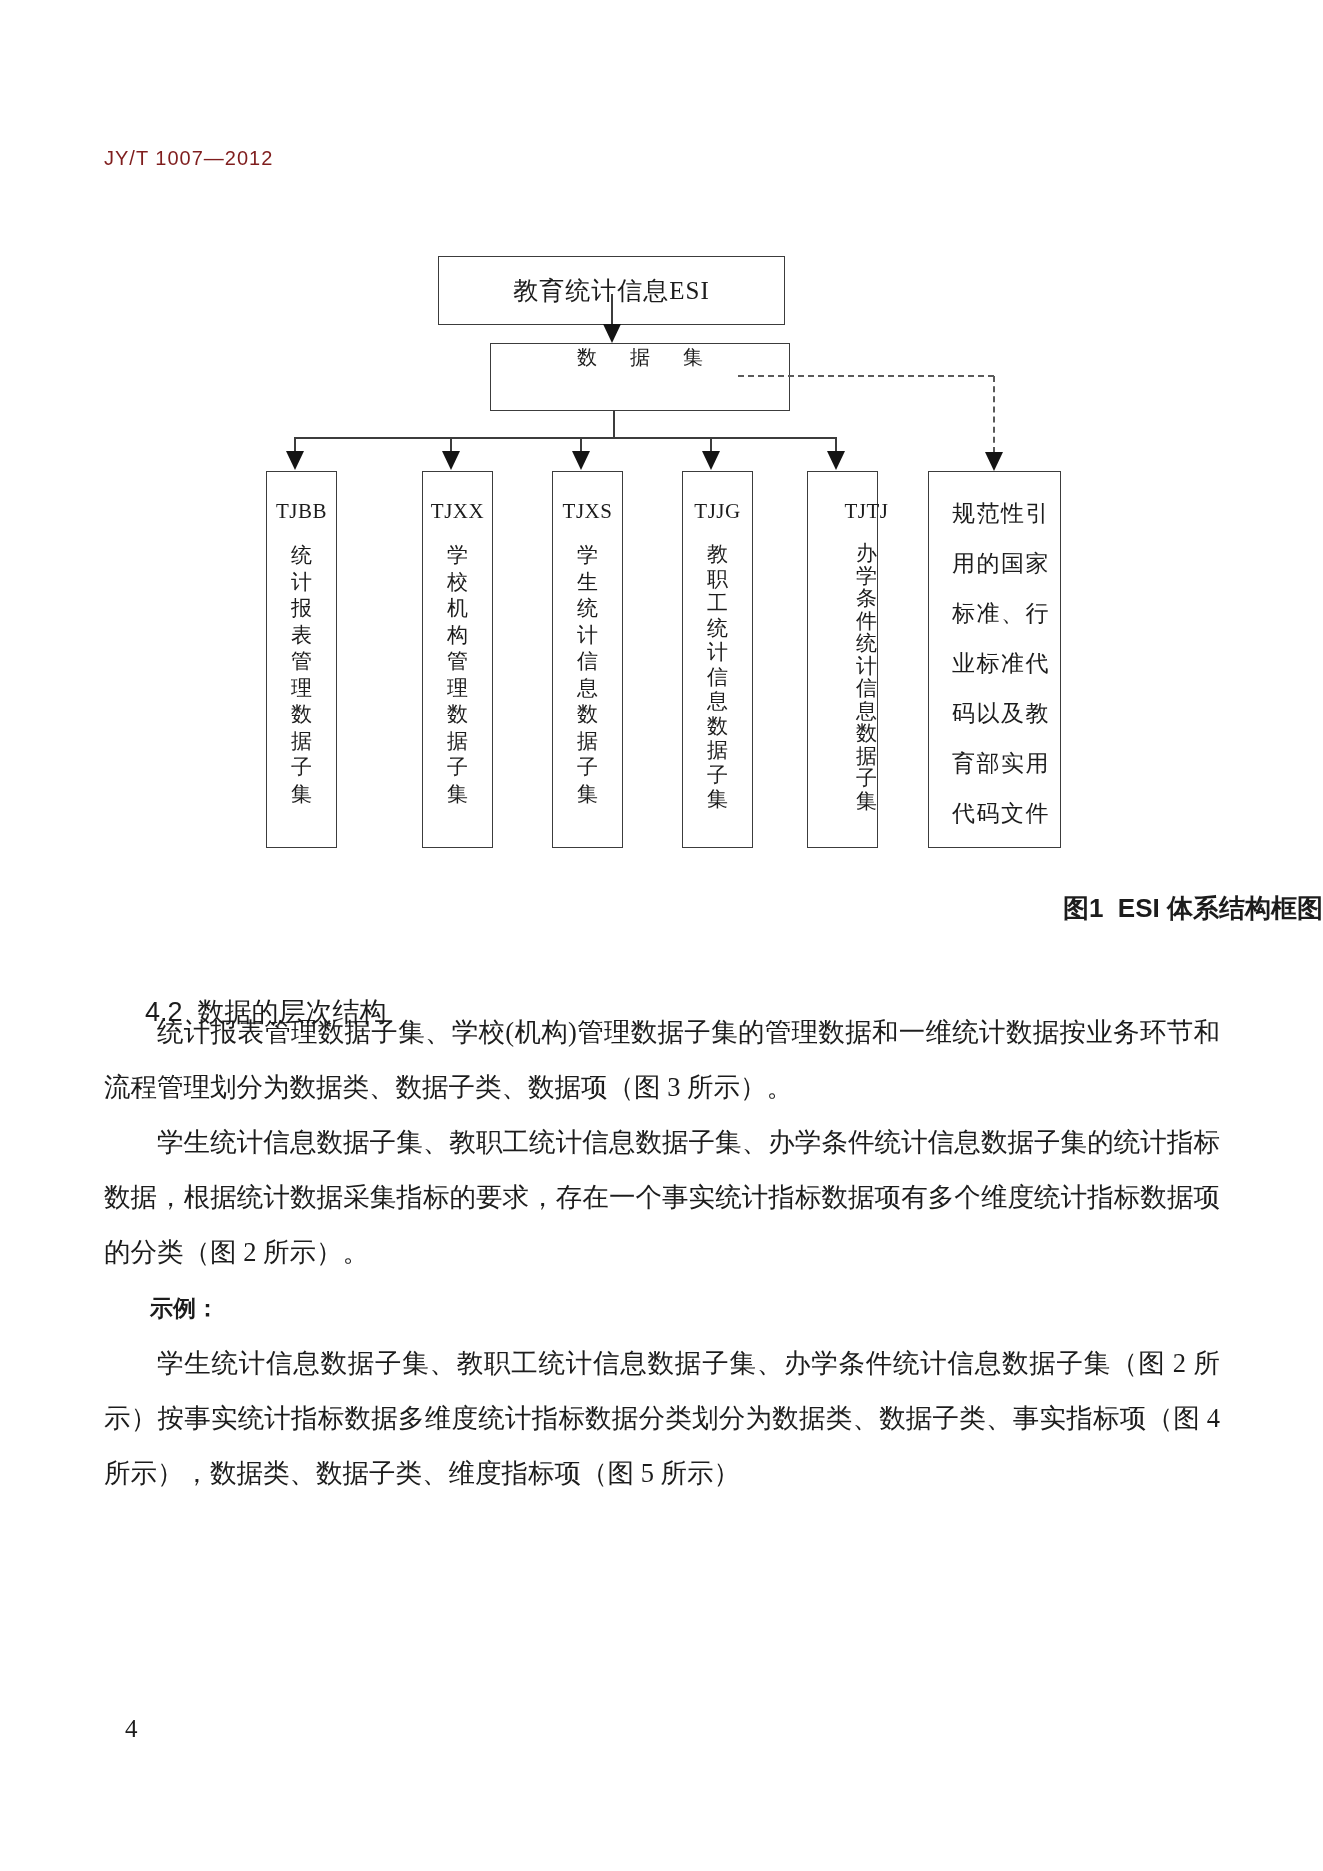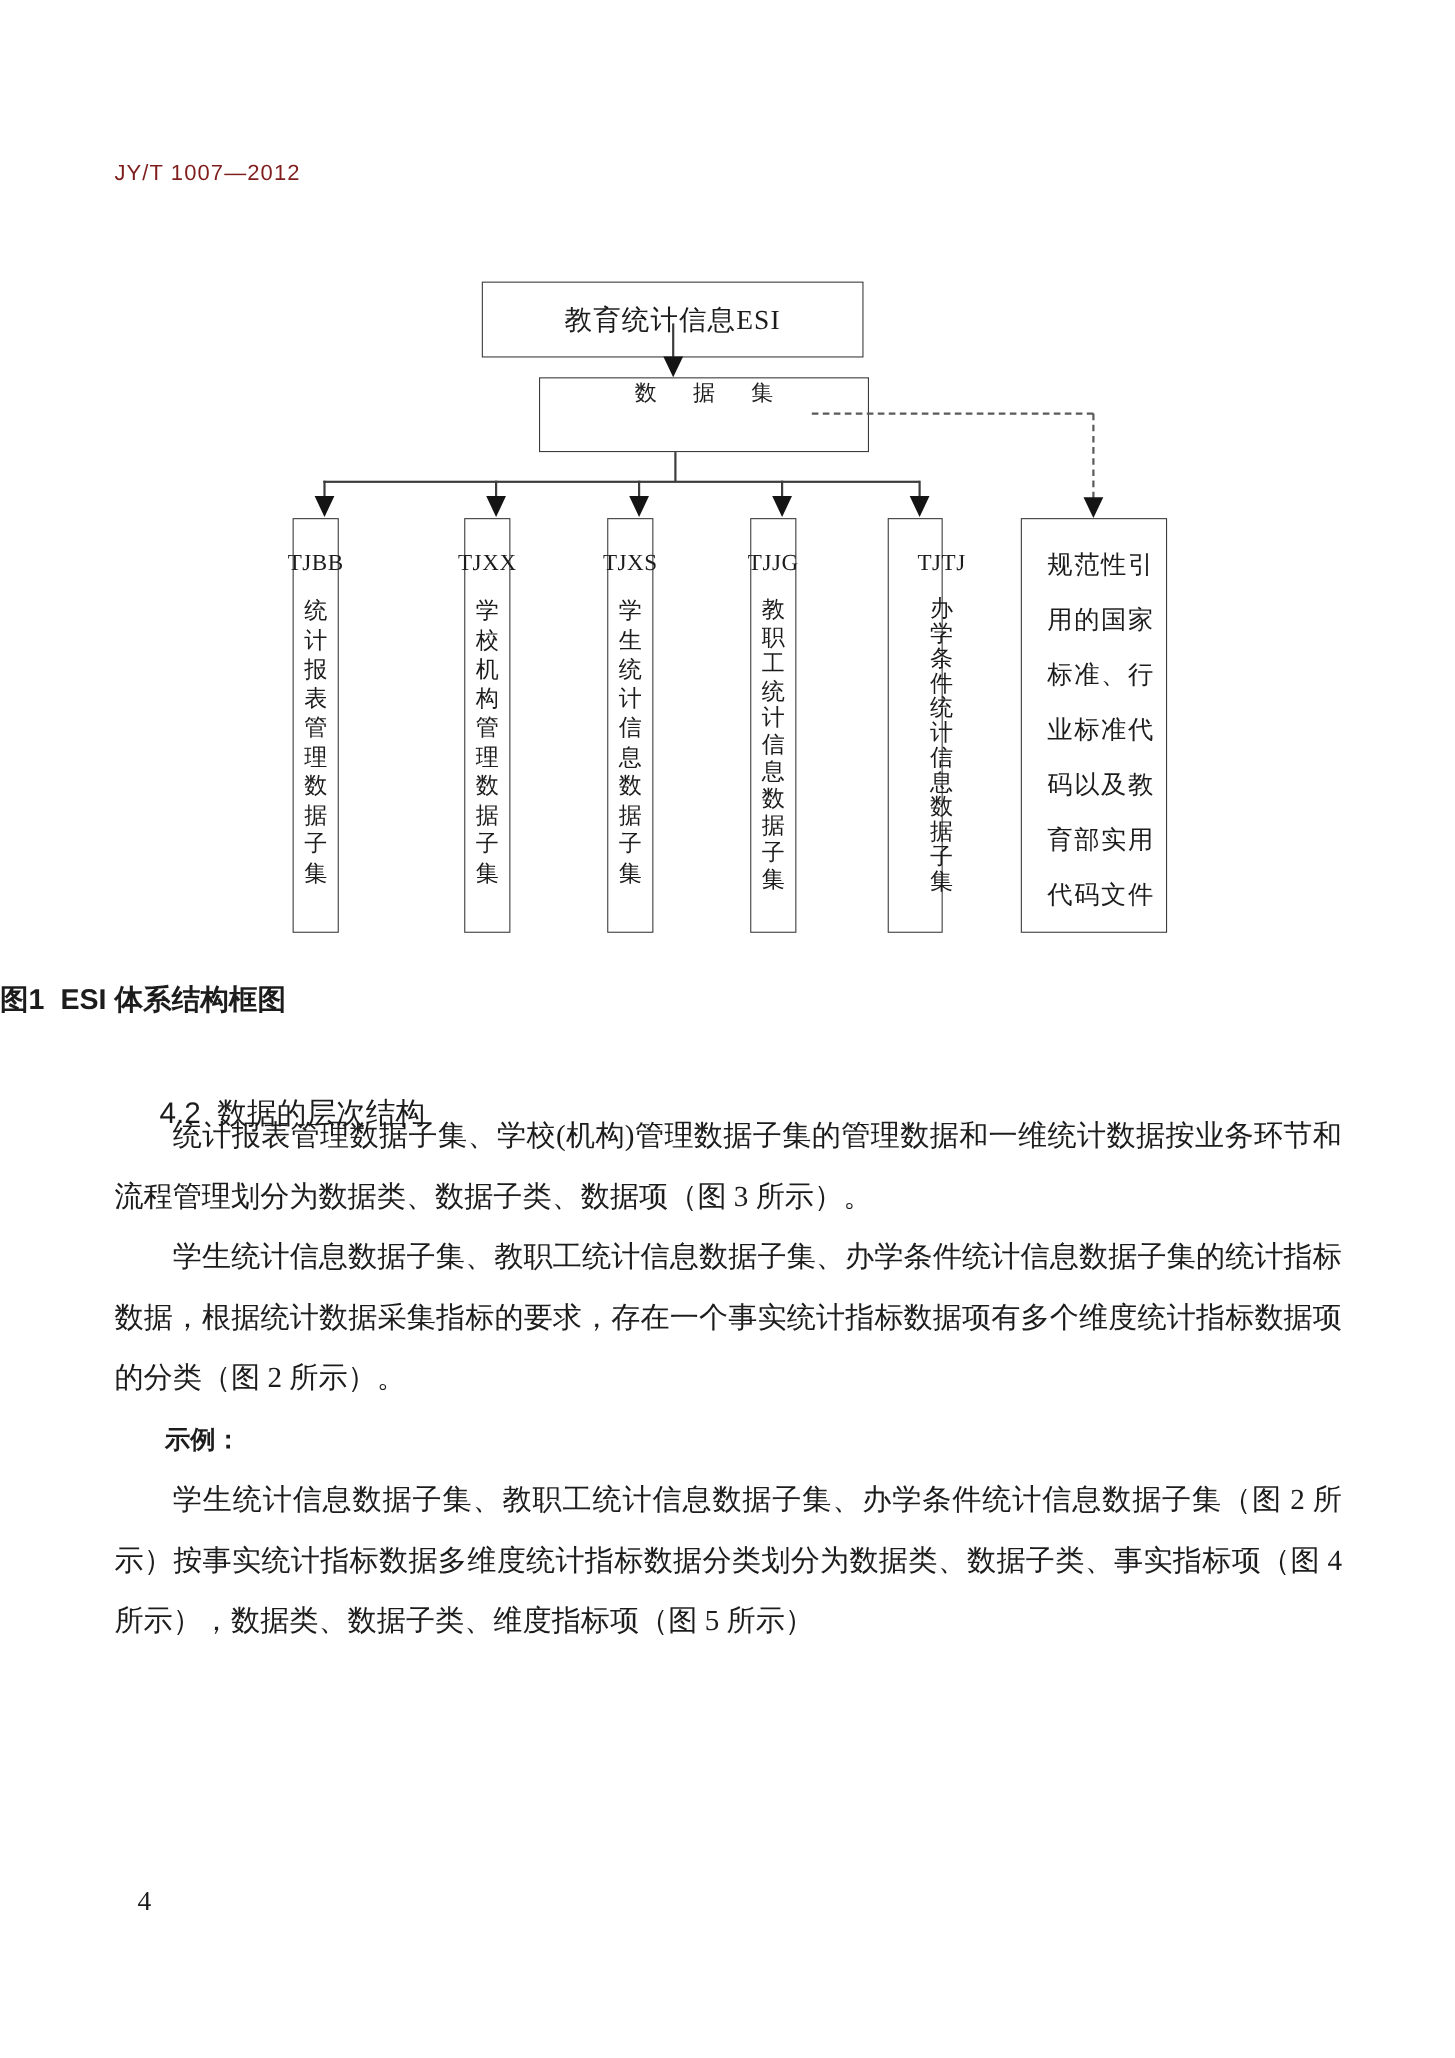--- a/index.html
+++ b/index.html
@@ -36,21 +36,21 @@
   .dash-v { left:993px; top:376px; width:0; height:77px; border-left:2px dashed #5a5a5a; }
 
   .arrowhead {
     width:0; height:0;
     border-left:9px solid transparent; border-right:9px solid transparent;
     border-top:19px solid #141414;
   }
 
   
   .vbox {
-    top:471px; width:42px; height:377px;
+    top:471px; width:71px; height:377px;
     display:flex; flex-direction:column; align-items:center;
   }
   .vcode {
     margin-top:27px; font-size:21px; letter-spacing:0.5px;
     font-family:"Liberation Serif", serif; white-space:nowrap;
   }
   .vchars { margin-top:18px; font-size:21px; }
   .vchars span { display:block; text-align:center; }
   .pitch26 .vchars span { line-height:26.5px; }
   .pitch24 .vchars span { line-height:24.5px; }
@@ -58,21 +58,21 @@
 
   
   .ref-box {
     left:928px; top:471px; width:133px; height:377px;
     font-size:23px; line-height:50px; letter-spacing:1.5px;
     padding:17px 10px 0 21px; box-sizing:border-box;text-align:right;
   }
 
   
   .fig-caption {
-    left:0; top:891px; width:1323px; text-align:left;
+    left:0; top:891px; width:1323px; text-align:right;
     font-family:"Liberation Sans", sans-serif; font-weight:bold;
     font-size:26px; white-space:pre;
   }
   .section-heading {
     left:125px; top:994px; font-family:"Liberation Sans", sans-serif;
     font-weight:normal; font-size:27px; white-space:pre;margin-left:20px;
   }
   .body-text {
     left:104px; top:1005px; width:1116px;
     font-size:26.5px; line-height:55px; text-align:justify;

